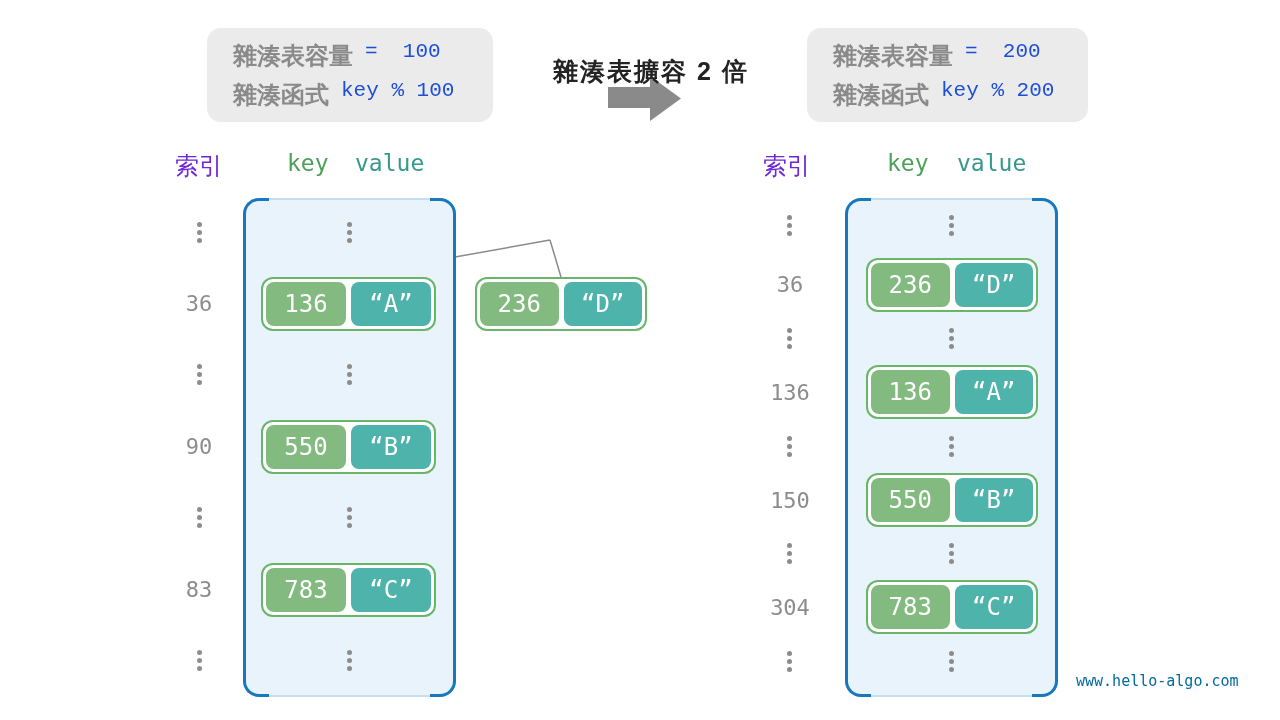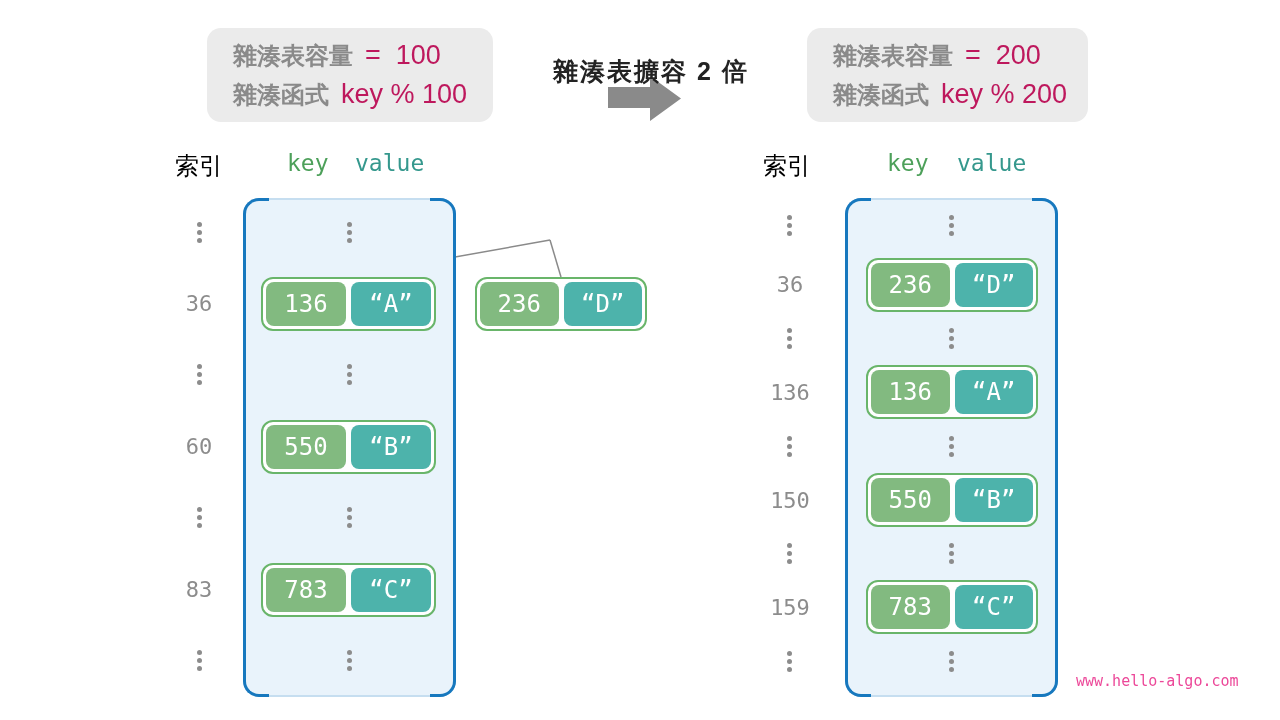--- a/index.html
+++ b/index.html
@@ -10,29 +10,29 @@
   .overlay { position:absolute; left:0; top:0; width:1280px; height:720px; pointer-events:none; }
 
   
   .top-box {
     position:absolute; height:94px; background:#ebebeb; border-radius:14px;
     display:flex; flex-direction:column; justify-content:center; gap:7px;
     padding-left:26px; box-sizing:border-box;
   }
   .top-box .line { display:flex; align-items:flex-start; gap:12px; }
   .zh  { font-weight:bold; font-size:24px; color:#8a8a8a; }
-  .code { font-family:Liberation Sans, sans-serif; font-size:27px; color:#be185d; white-space:pre; }
+  .code { font-family:Liberation Mono, monospace; font-size:21px; color:#1d4ed8; white-space:pre; }
 
   .expand-title {
     position:absolute; left:540px; top:31px; width:222px; text-align:center;
     font-size:25px; font-weight:bold; color:#232323; letter-spacing:2px; white-space:pre;margin-top:24px;
   }
 
   
-  .hdr-zh  { position:absolute; font-size:24px; color:#000000; }
+  .hdr-zh  { position:absolute; font-size:24px; color:#6d28d9; }
   .hdr-mono { position:absolute; font-family:"DejaVu Sans Mono", monospace; font-size:23px; }
   .hdr-key { color:#4da05a; }
   .hdr-val { color:#35988d; }
 
   
   .table-box {
     position:absolute; width:213px; height:499px; box-sizing:border-box;
     background:#e9f3fb; border:2px solid #c6def0; border-radius:16px;
   }
   .bracket { position:absolute; top:-2px; bottom:-2px; width:26px; box-sizing:border-box;
@@ -65,21 +65,21 @@
 
   .collision-label {
     position:absolute; left:477px; top:188px; width:151px; height:49px; box-sizing:border-box;
     background:#fadee2; border:2px solid #f6b8bf; border-radius:10px;
     display:flex; align-items:center; justify-content:center;
     font-size:26px; font-weight:bold; color:#e85565;
   }
 
   .watermark {
     position:absolute; left:1076px; top:672px;
-    font-family:"DejaVu Sans Mono", monospace; font-size:15px; color:#ec4899;
+    font-family:"DejaVu Sans Mono", monospace; font-size:15px; color:#0369a1;
   }
 </style>
 </head>
 <body>
 
 <div class="canvas">
 
   <svg class="overlay">
     <polygon points="608,87 650,87 650,76 681,98.5 650,121 650,108 608,108" fill="#8a8a8a"></polygon>
     <line x1="550" y1="240" x2="349" y2="276" stroke="#8a8a8a" stroke-width="1.5"></line>
@@ -163,21 +163,21 @@
       <i></i>
       <i></i>
     </div>
   <div class="dots" style="left:347px; top:650px;">
       <i></i>
       <i></i>
       <i></i>
     </div>
 
   <div class="idx" style="left:154px; top:291px;">36</div>
-  <div class="idx" style="left:154px; top:434px;">60</div>
+  <div class="idx" style="left:154px; top:434px;">90</div>
   <div class="idx" style="left:154px; top:577px;">83</div>
 
   <div class="pair" style="left:261px; top:277px; width:175px;">
     <div class="cell key">136</div>
     <div class="cell val">“A”</div>
   </div>
   <div class="pair" style="left:261px; top:420px; width:175px;">
     <div class="cell key">550</div>
     <div class="cell val">“B”</div>
   </div>
@@ -239,21 +239,21 @@
     </div>
   <div class="dots" style="left:949px; top:651px;">
       <i></i>
       <i></i>
       <i></i>
     </div>
 
   <div class="idx" style="left:745px; top:272px;">36</div>
   <div class="idx" style="left:745px; top:380px;">136</div>
   <div class="idx" style="left:745px; top:488px;">150</div>
-  <div class="idx" style="left:745px; top:595px;">159</div>
+  <div class="idx" style="left:745px; top:595px;">304</div>
 
   <div class="pair" style="left:866px; top:258px; width:172px;">
     <div class="cell key">236</div>
     <div class="cell val">“D”</div>
   </div>
   <div class="pair" style="left:866px; top:365px; width:172px;">
     <div class="cell key">136</div>
     <div class="cell val">“A”</div>
   </div>
   <div class="pair" style="left:866px; top:473px; width:172px;">

